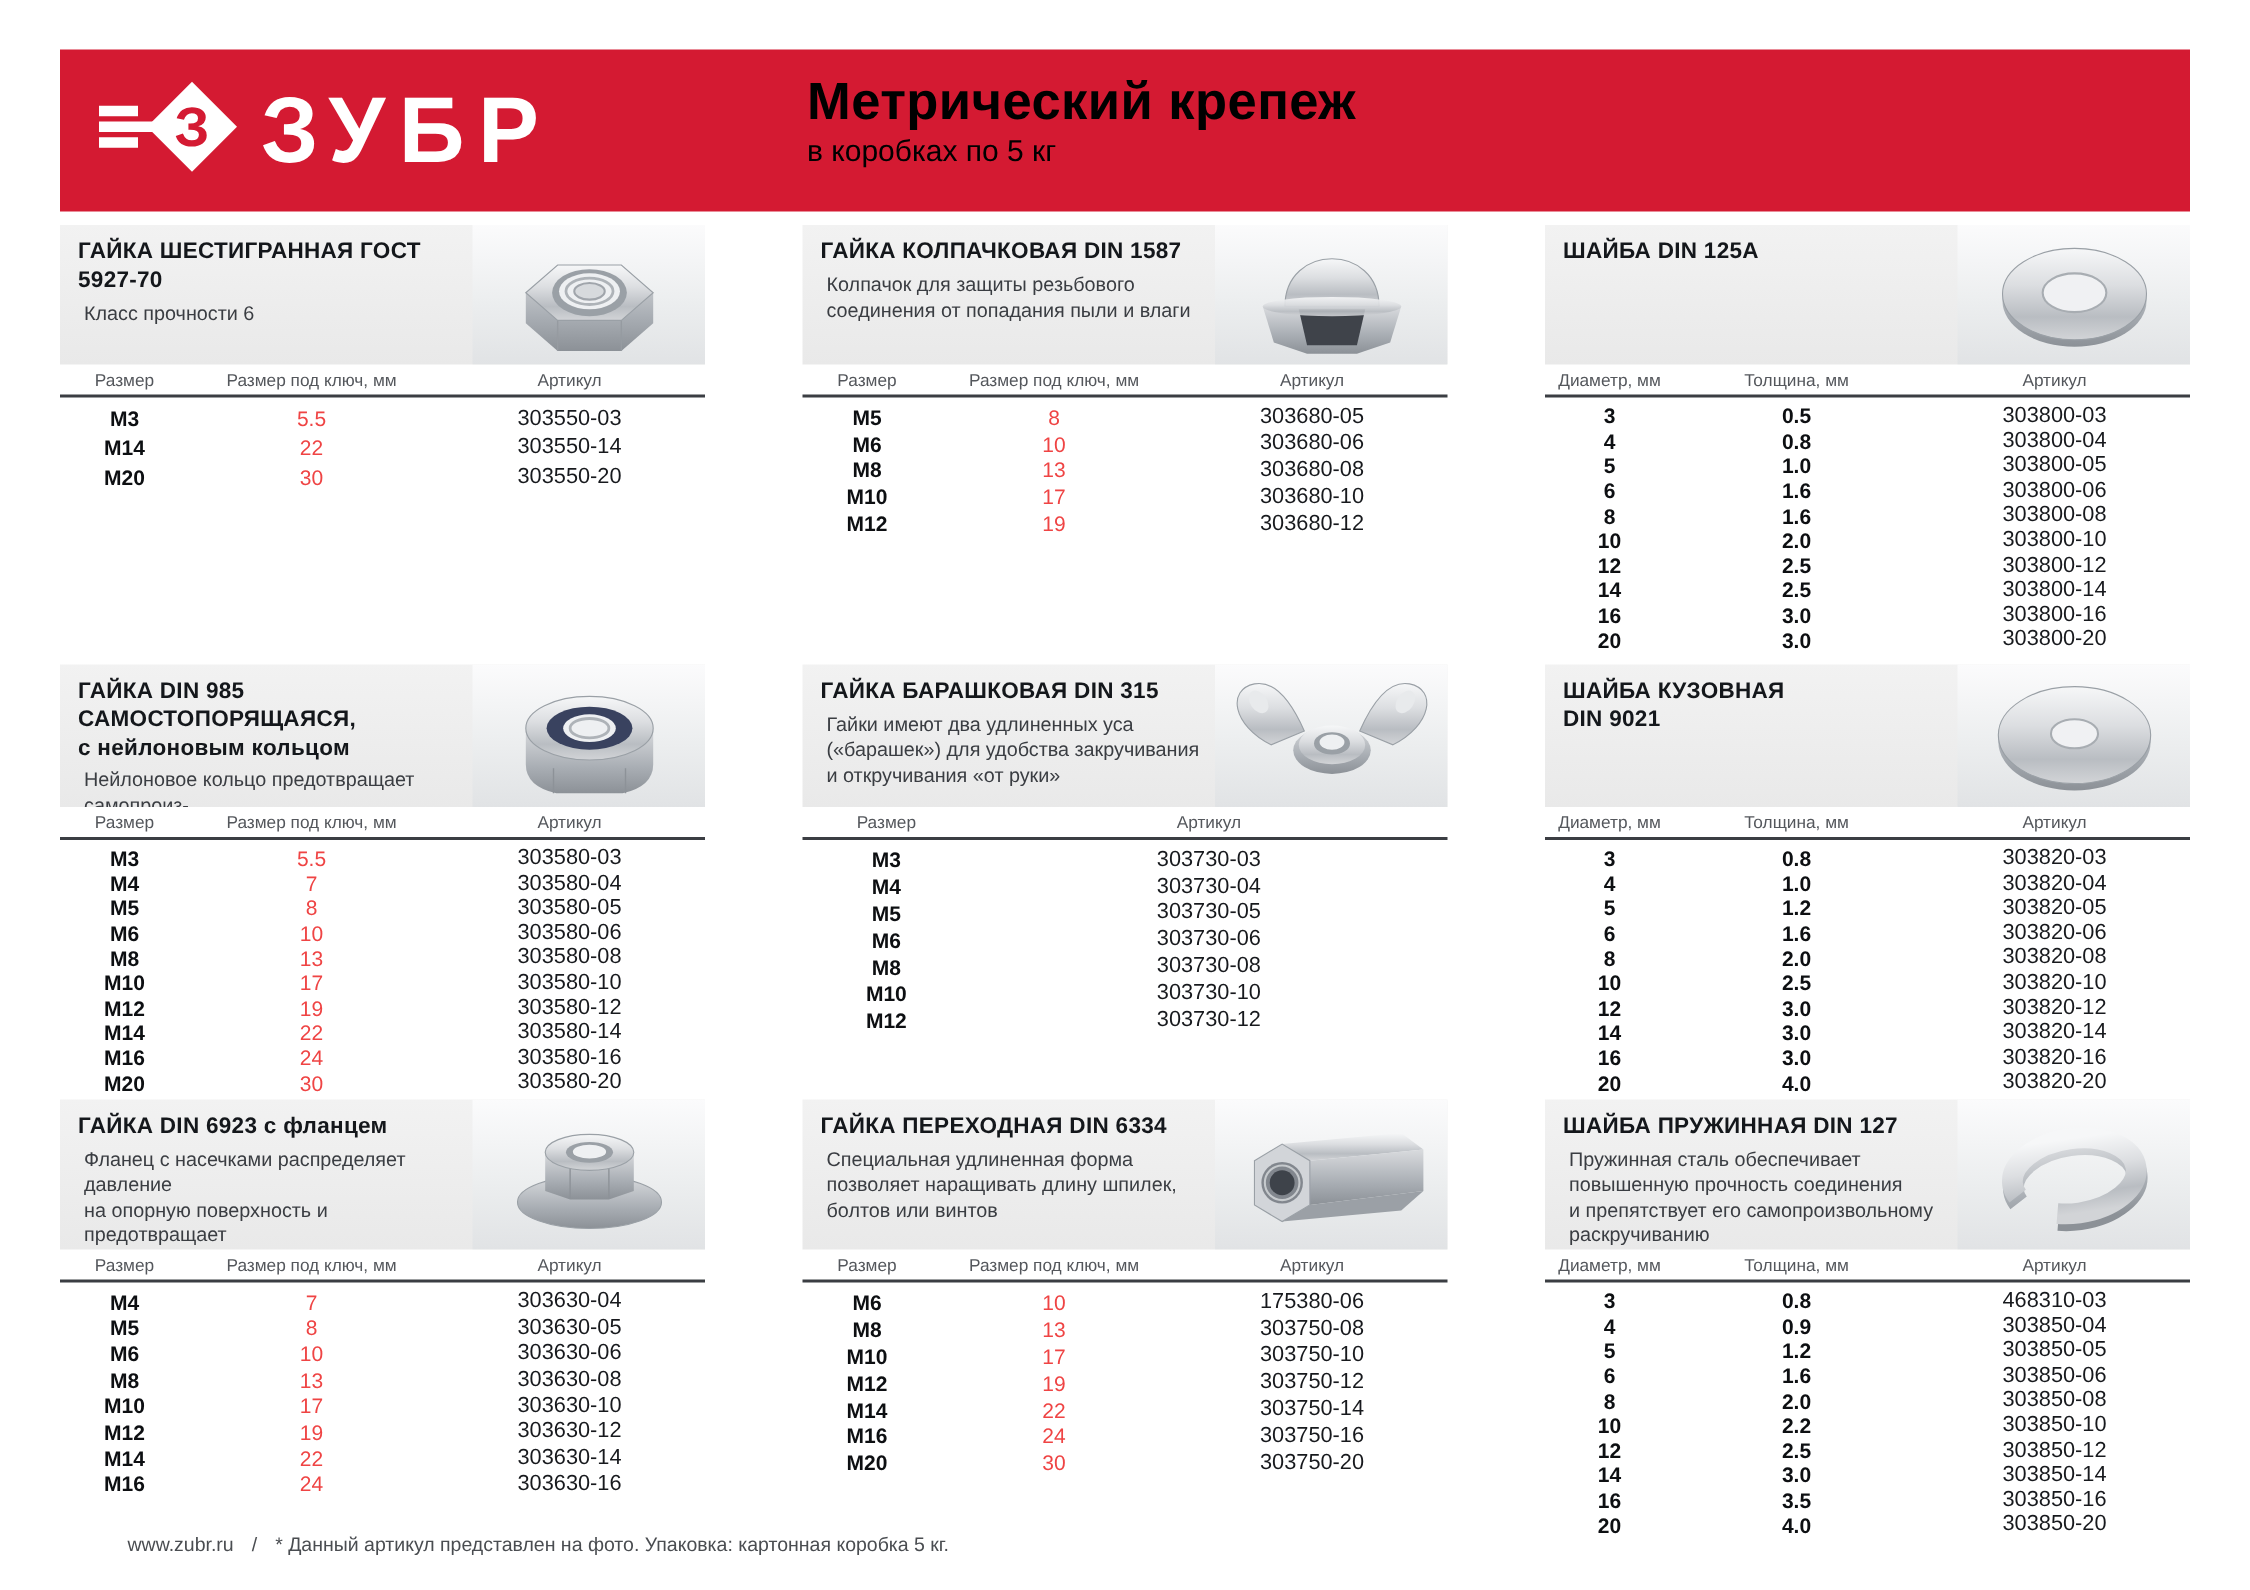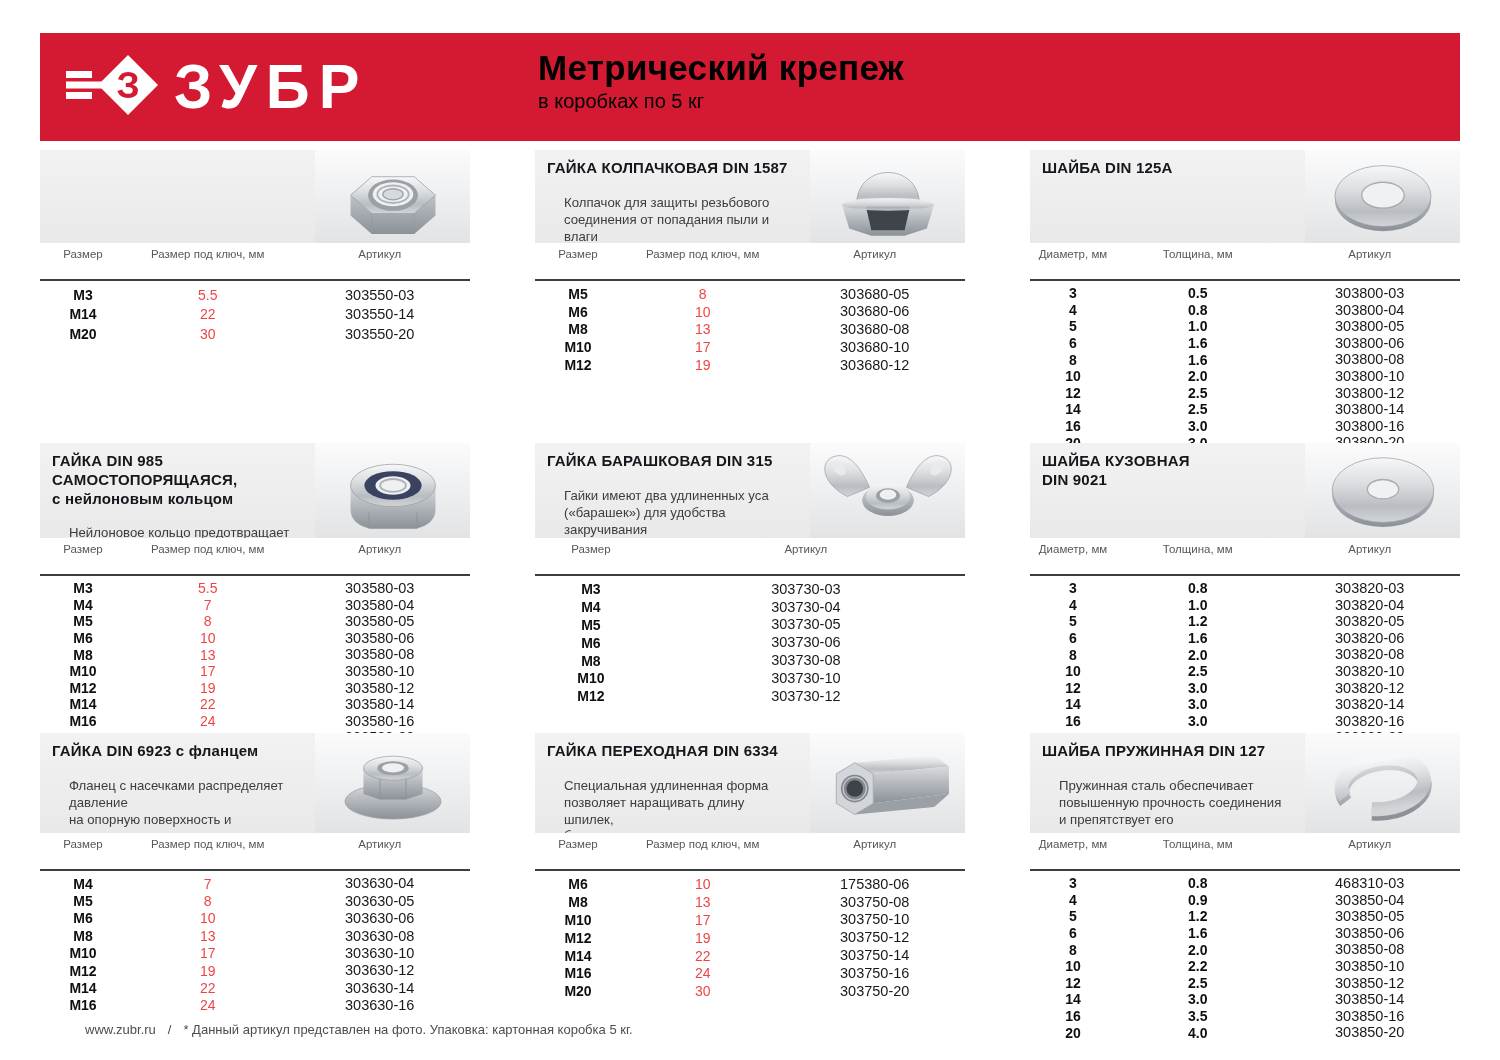--- a/index.html
+++ b/index.html
@@ -37,30 +37,30 @@
   }
   .grid > section:nth-child(-n+3) .prod-head{height:93px;}
   .grid > section:nth-child(n+4):nth-child(-n+6) .prod-head{height:95px;}
   .grid > section:nth-child(n+7) .prod-head{height:100px;}
   .prod-text{padding:9px 160px 6px 12px;}
   .prod-title{
     margin:0 0 3px 0;font-size:15px;font-weight:bold;color:#14171b;
     line-height:1.25;white-space:pre-line;letter-spacing:0.2px;
   }
   .prod-desc{
-    margin:17px;font-size:13.2px;color:#3a3d42;line-height:1.28;white-space:pre-line;
+    margin:4px;font-size:13.2px;color:#3a3d42;line-height:1.28;white-space:pre-line;
   }
   .prod-photo{
     position:absolute;right:0;top:0;bottom:0;width:155px;
     background:linear-gradient(180deg,#fbfbfc 0%,#eceeef 55%,#e1e3e5 100%);
     display:flex;align-items:center;justify-content:center;overflow:hidden;
   }
   .prod-photo svg{display:block;}
   
-  .thead{display:flex;margin-top:5px;padding-bottom:19px;border-bottom:2px solid #3b3e43;}
+  .thead{display:flex;margin-top:5px;padding-bottom:3px;border-bottom:2px solid #3b3e43;}
   .th{font-size:11.5px;color:#54575c;text-align:center;}
   .tbody{padding-top:4px;}
   .tr{display:flex;align-items:center;height:var(--rh,17px);}
   .rows-3{--rh:19.6px;} .rows-5{--rh:17.8px;} .rows-7{--rh:17.9px;}
   .rows-8{--rh:17.4px;} .rows-10{--rh:16.6px;}
   .td{text-align:center;line-height:1;}
   .td.key{font-size:14px;color:#ef4444;}
   .td.art{font-size:14.5px;color:#17191d;}
   .td.em{font-size:14px;font-weight:bold;color:#0d0f12;}
   .cols-3 .col0{width:20%;} .cols-3 .col1{width:38%;} .cols-3 .col2{width:42%;}
@@ -105,20 +105,24 @@
   </div>
   <div class="banner-title">
     <h1>Метрический крепеж</h1>
     <div class="banner-sub">в коробках по 5 кг</div>
   </div>
 </header>
 
 <main class="grid">
   <section class="product rows-3 cols-3">
     <div class="prod-head">
+      <div class="prod-text">
+        <h2 class="prod-title">ГАЙКА ШЕСТИГРАННАЯ ГОСТ 5927-70</h2>
+        <p class="prod-desc">Класс прочности 6</p>
+      </div>
       <div class="prod-photo">
           <svg width="148" height="96" viewBox="0 0 160 104">
             <path d="M34,50 L57,30 L103,30 L126,50 L126,72 L103,92 L57,92 L34,72 Z" fill="url(#gmet2)"></path>
             <polygon points="34,50 57,30 103,30 126,50 103,70 57,70" fill="url(#gmet)" stroke="#9aa0a6" stroke-width="0.8"></polygon>
             <line x1="57" y1="70" x2="57" y2="92" stroke="#969ba1"></line>
             <line x1="103" y1="70" x2="103" y2="92" stroke="#969ba1"></line>
             <ellipse cx="80" cy="50" rx="27" ry="17" fill="#9aa0a6"></ellipse>
             <ellipse cx="80" cy="49" rx="22" ry="13" fill="#eef0f2"></ellipse>
             <ellipse cx="80" cy="49" rx="17" ry="9.5" fill="none" stroke="#aeb3b8" stroke-width="2"></ellipse>
             <ellipse cx="80" cy="49" rx="11" ry="6" fill="#d7dadd" stroke="#a0a5ab" stroke-width="1.5"></ellipse>

